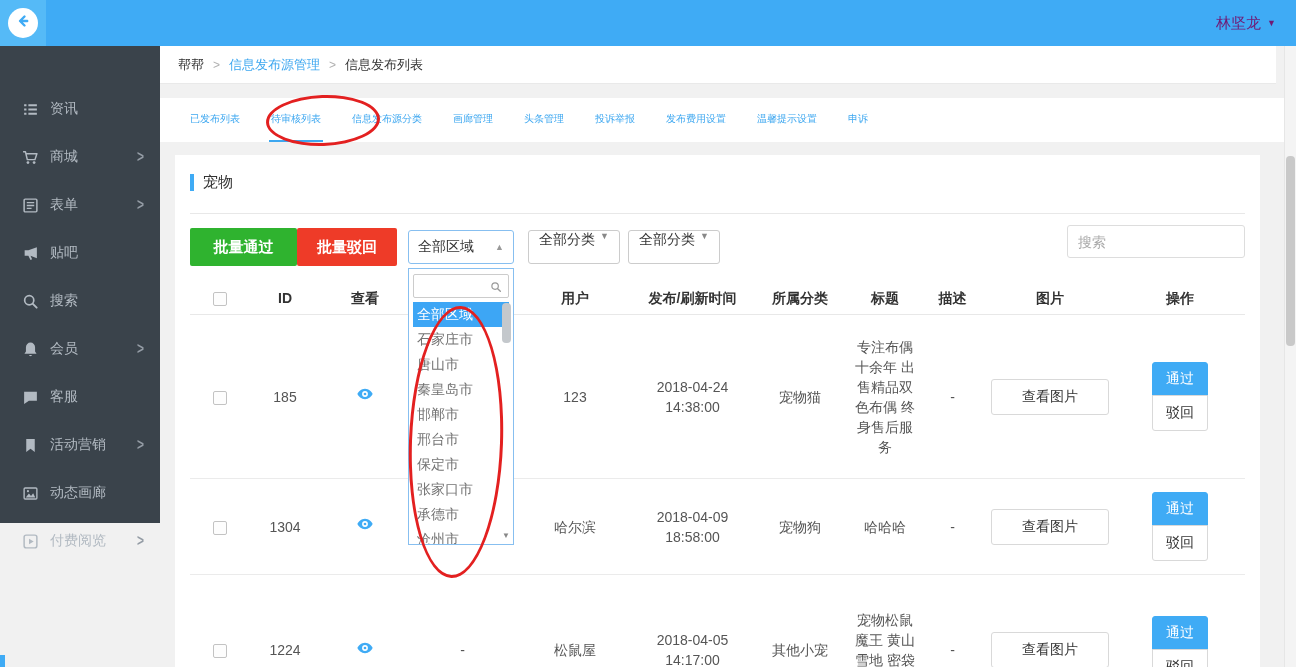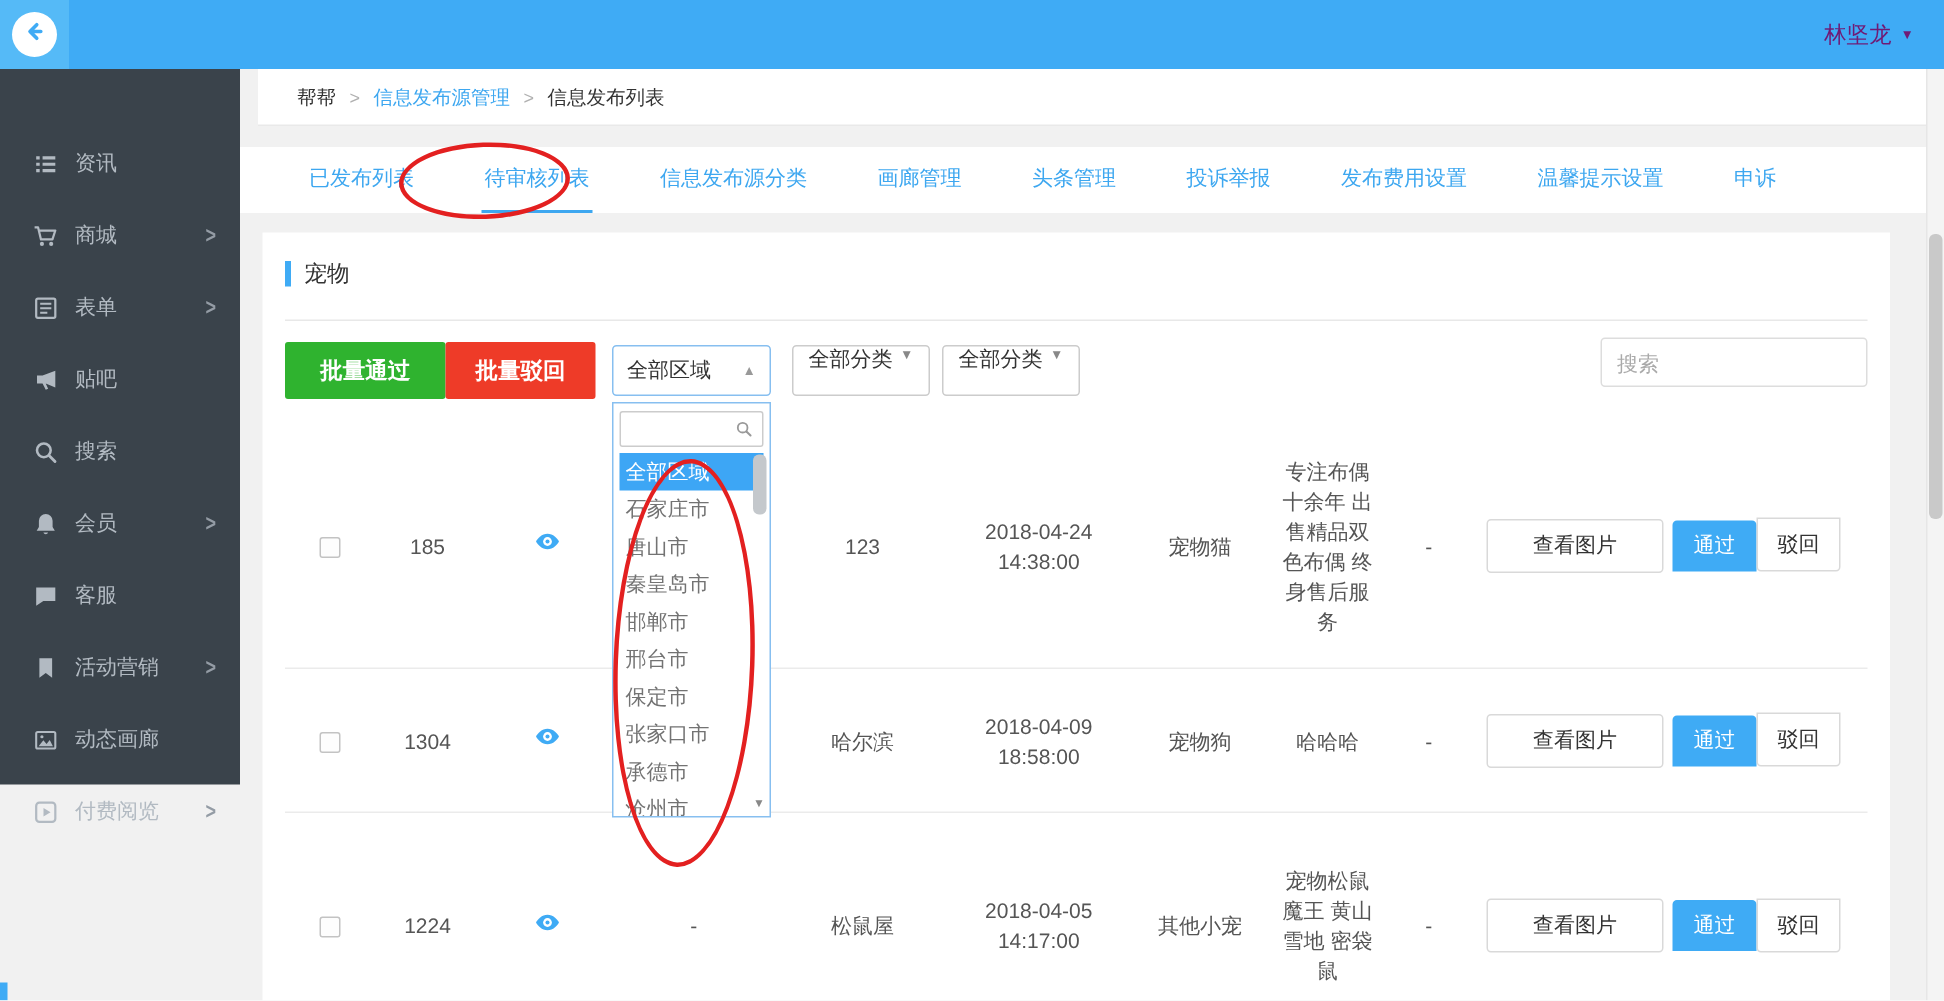--- a/index.html
+++ b/index.html
@@ -17,26 +17,26 @@
 
   
   .sidebar { position:absolute; left:0; top:46px; width:160px; height:477px; background:#3a434b; z-index:10; padding-top:39px; }
   .side-item { height:48px; display:flex; align-items:center; padding:0 18px 0 22px; color:#b2bac2; font-size:14px; cursor:pointer; position:relative; }
   .side-item .s-icon { width:17px; height:17px; margin-right:11px; flex:0 0 17px; display:inline-flex; }
   .side-item .s-icon svg { width:17px; height:17px; }
   .side-item .chev { position:absolute; right:16px; font-size:12px; font-weight:bold; color:#949ca5; transform:scaleY(1.3); }
   .side-scrollhint { position:absolute; left:0; top:609px; width:5px; height:12px; background:#3fabf5; }
 
   
-  .breadcrumb-bar { position:absolute; left:172px; top:46px; width:1124px; height:38px; background:#fff; border-bottom:1px solid #e9e9e9; display:flex; align-items:center; padding-left:26px; font-size:13px; color:#333; z-index:5; }
+  .breadcrumb-bar { position:absolute; left:152px; top:46px; width:1124px; height:38px; background:#fff; border-bottom:1px solid #e9e9e9; display:flex; align-items:center; padding-left:26px; font-size:13px; color:#333; z-index:5; }
   .breadcrumb-bar .sep { color:#b0b0b0; margin:0 9px; font-size:12px; }
   .breadcrumb-bar .bc-link { color:#3da7f0; cursor:pointer; }
 
   .tabs-bar { position:absolute; left:160px; top:98px; width:1124px; height:44px; background:#fff; display:flex; align-items:stretch; padding-left:28px; z-index:5; }
-  .tab { color:#3da7f0; font-size:14px; display:flex; align-items:center; padding:0 2px; margin-right:27px; cursor:pointer; border-bottom:2px solid transparent;margin-left:16px; }
+  .tab { color:#3da7f0; font-size:10px; display:flex; align-items:center; padding:0 2px; margin-right:27px; cursor:pointer; border-bottom:2px solid transparent; }
   .tab.active { border-bottom:2px solid #3da7f0; }
 
   .card { position:absolute; left:175px; top:155px; width:1085px; height:520px; background:#fff; z-index:5; }
   .section-head { position:absolute; left:15px; top:18px; display:flex; align-items:center; }
   .section-bar { width:4px; height:17px; background:#3fabf5; margin-right:9px; }
   .section-title { font-size:15px; color:#333; }
   .card-divider { position:absolute; left:15px; top:58px; width:1055px; height:1px; background:#e8e8e8; }
 
   
   .btn-approve-all { position:absolute; left:15px; top:73px; width:107px; height:38px; background:#2fb32f; color:#fff; font-size:15px; font-weight:bold; border:none; border-radius:2px; cursor:pointer; font-family:inherit; }
@@ -54,21 +54,21 @@
   .trow > div { text-align:center; font-size:14px; color:#555; line-height:20px; }
   .thead { height:33px; border-bottom:1px solid #e8e8e8; }
   .thead > div { font-weight:bold; color:#333; }
   .r1 { height:164px; border-bottom:1px solid #ebebeb; }
   .r2 { height:96px; border-bottom:1px solid #ebebeb; }
   .r3 { height:150px; }
   .cbx { display:inline-block; width:14px; height:14px; border:1px solid #c3c3c3; border-radius:2px; background:#fdfdfd; cursor:pointer; vertical-align:middle; }
   .eye { display:inline-flex; cursor:pointer; }
   .title-cell { padding:8px 2px; }
   .btn-viewimg { width:118px; height:36px; background:#fff; border:1px solid #d9d9d9; border-radius:3px; font-size:14px; color:#333; cursor:pointer; font-family:inherit; }
-  .op-cell { display:flex; flex-direction:row; align-items:center; }
+  .op-cell { display:flex; flex-direction:column; align-items:center; }
   .btn-pass { width:56px; height:34px; background:#3fabf5; border:1px solid #3fabf5; border-radius:3px 3px 0 0; color:#fff; font-size:14px; cursor:pointer; font-family:inherit; }
   .btn-back { width:56px; height:36px; background:#fff; border:1px solid #d9d9d9; border-radius:0 0 3px 3px; color:#333; font-size:14px; cursor:pointer; font-family:inherit; margin-top:-1px; }
 
   
   .region-select { position:absolute; left:408px; top:230px; width:106px; height:34px; background:#fff; border:1px solid #87bff0; border-radius:3px; display:flex; align-items:center; padding:0 9px; font-size:14px; color:#333; cursor:pointer; z-index:40; }
   .region-select .arrow { margin-left:auto; font-size:9px; color:#999; }
   .region-panel { position:absolute; left:408px; top:268px; width:106px; height:277px; background:#fff; border:1px solid #87bff0; z-index:40; padding:5px 4px 0 4px; overflow:hidden; }
   .region-search { width:96px; height:24px; border:1px solid #ccc; border-radius:2px; padding:0 20px 0 5px; font-size:12px; font-family:inherit; }
   .region-search-wrap { position:relative; }
   .region-search-wrap .mag { position:absolute; right:7px; top:5px; }
@@ -238,20 +238,33 @@
       <span>全部分类</span>
       <span class="arrow">▼</span>
     </div>
     <div class="select-plain sel-cat2">
       <span>全部分类</span>
       <span class="arrow">▼</span>
     </div>
     <input class="search-input" type="text" placeholder="搜索" style="">
 
     <div class="tbl">
+      <div class="trow thead">
+        <div><span class="cbx"></span></div>
+        <div>ID</div>
+        <div>查看</div>
+        <div></div>
+        <div>用户</div>
+        <div>发布/刷新时间</div>
+        <div>所属分类</div>
+        <div>标题</div>
+        <div>描述</div>
+        <div>图片</div>
+        <div>操作</div>
+      </div>
 
       <div class="trow r1">
         <div><span class="cbx"></span></div>
         <div>185</div>
         <div><span class="eye">
               <svg width="18" height="18" viewBox="0 0 16 16">
                 <path d="M8 3.4c-3.3 0-5.9 2.7-6.8 4.6.9 1.9 3.5 4.6 6.8 4.6s5.9-2.7 6.8-4.6C13.9 6.1 11.3 3.4 8 3.4z" fill="#3fabf5"></path>
                 <circle cx="8" cy="8" r="2.6" fill="#fff"></circle>
                 <circle cx="8" cy="8" r="1.2" fill="#3fabf5"></circle>
               </svg>

